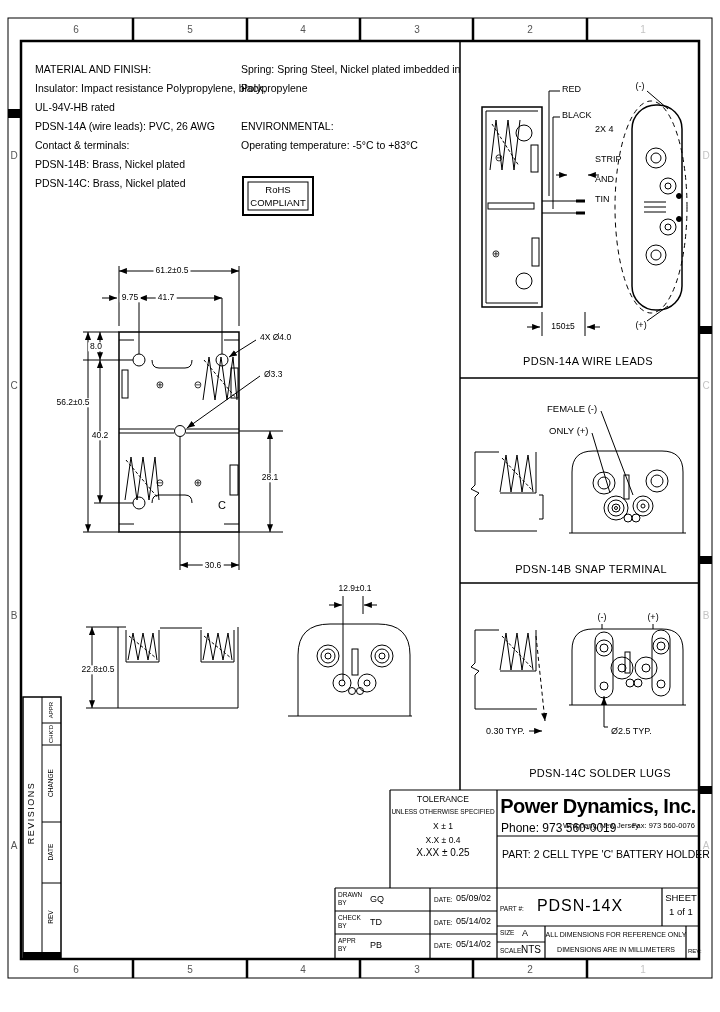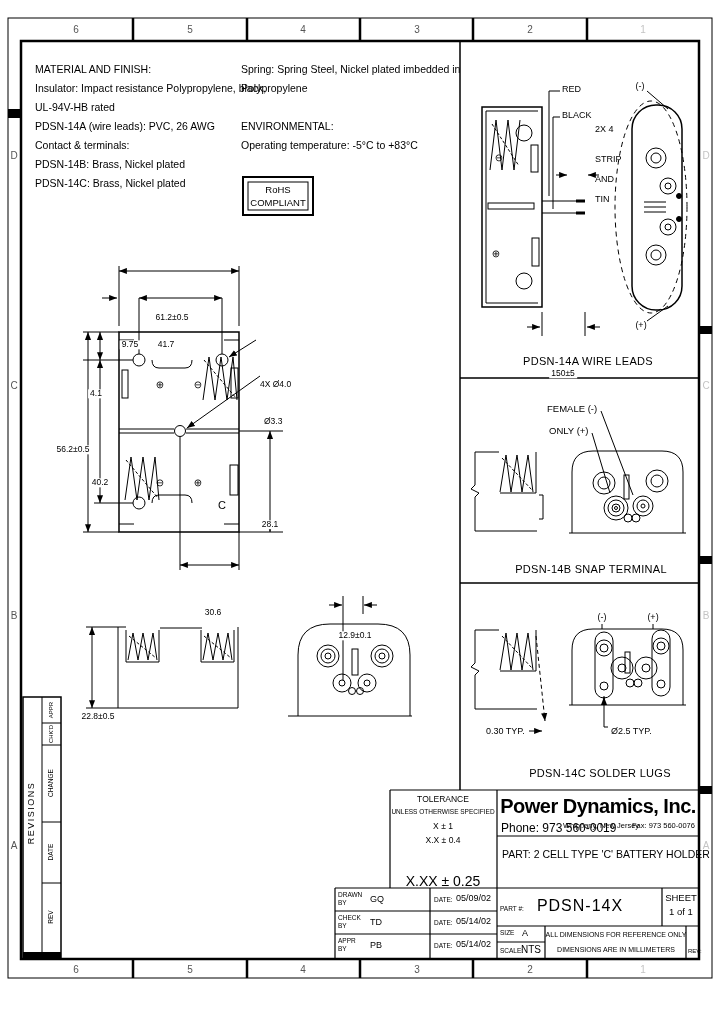--- a/index.html
+++ b/index.html
@@ -2,21 +2,21 @@
 <html><head>
 <meta charset="utf-8">
 <style>
   html,body{margin:0;padding:0;background:#fff;}
   #sheet{position:relative;width:720px;height:1012px;background:#fff;overflow:hidden;
          font-family:"Liberation Sans",sans-serif;color:#000;}
   svg.lines{position:absolute;left:0;top:0;}
   .t{position:absolute;white-space:nowrap;font-size:9px;line-height:1.1;color:#000;}
   .ctr{transform:translate(-50%,-50%);}
   .rot{transform:translate(-50%,-50%) rotate(-90deg);}
-  .dim{background:#fff;padding:0 2px;font-size:8.5px;margin-top:47px;}
+  .dim{background:#fff;padding:0 2px;font-size:8.5px;}
   .note{font-size:10.5px;}
   .zone{font-size:10px;color:#555;}
   .zone-faint{font-size:10px;color:#c4c4c4;}
   .small{font-size:6.5px;}
   .tiny{font-size:6px;}
   .val{font-size:9px;}
   .ptitle{font-size:11px;letter-spacing:0.3px;}
   .sym{font-size:10px;}
   .company{font-size:20px;font-weight:bold;letter-spacing:-0.5px;}
   .partno{font-size:16px;letter-spacing:1px;}
@@ -245,21 +245,21 @@
 <span class="t note" style="left:241px;top:64px">Spring: Spring Steel, Nickel plated imbedded in</span>
 <span class="t note" style="left:241px;top:83px">Polypropylene</span>
 <span class="t note" style="left:241px;top:121px">ENVIRONMENTAL:</span>
 <span class="t note" style="left:241px;top:140px">Operating temperature: -5°C to +83°C</span>
 <span class="t ctr" style="left:278px;top:190px;font-size:9.5px">RoHS</span>
 <span class="t ctr" style="left:278px;top:203px;font-size:9.5px">COMPLIANT</span>
 
 <span class="t dim ctr" style="left:172px;top:271px">61.2±0.5</span>
 <span class="t dim ctr" style="left:130px;top:298px">9.75</span>
 <span class="t dim ctr" style="left:166px;top:298px">41.7</span>
-<span class="t dim ctr" style="left:96px;top:347px">4.1</span>
+<span class="t dim ctr" style="left:96px;top:347px">8.0</span>
 <span class="t dim ctr" style="left:73px;top:403px">56.2±0.5</span>
 <span class="t dim ctr" style="left:100px;top:436px">40.2</span>
 <span class="t dim ctr" style="left:270px;top:478px">28.1</span>
 <span class="t dim ctr" style="left:213px;top:566px">30.6</span>
 <span class="t dim" style="left:258px;top:333px">4X Ø4.0</span>
 <span class="t dim" style="left:262px;top:370px">Ø3.3</span>
 <span class="t sym ctr" style="left:160px;top:384px">⊕</span>
 <span class="t sym ctr" style="left:198px;top:384px">⊖</span>
 <span class="t sym ctr" style="left:160px;top:482px">⊖</span>
 <span class="t sym ctr" style="left:198px;top:482px">⊕</span>
@@ -295,21 +295,21 @@
 <span class="t rot tiny" style="left:51px;top:710px">APPR</span>
 <span class="t rot tiny" style="left:51px;top:734px">CHK'D</span>
 <span class="t rot small" style="left:51px;top:783px">CHANGE</span>
 <span class="t rot small" style="left:51px;top:852px">DATE</span>
 <span class="t rot small" style="left:51px;top:917px">REV</span>
 
 <span class="t ctr" style="left:443px;top:800px;font-size:8.5px">TOLERANCE</span>
 <span class="t ctr" style="left:443px;top:812px;font-size:6.5px">UNLESS OTHERWISE SPECIFIED</span>
 <span class="t ctr" style="left:443px;top:827px;font-size:8.5px">X   ±   1</span>
 <span class="t ctr" style="left:443px;top:841px;font-size:8.5px">X.X   ±   0.4</span>
-<span class="t ctr" style="left:443px;top:882px;font-size:14px">X.XX   ±   0.25</span>
+<span class="t ctr" style="left:443px;top:852px;font-size:10px">X.XX   ±   0.25</span>
 <span class="t company ctr" style="left:598px;top:806px">Power Dynamics, Inc.</span>
 <span class="t" style="left:501px;top:822px;font-size:12px">Phone: 973 560-0019</span>
 <span class="t ctr" style="left:601px;top:826px;font-size:7.5px">Whippany, New Jersey</span>
 <span class="t" style="left:632px;top:822px;font-size:7.5px">Fax: 973 560-0076</span>
 <span class="t" style="left:502px;top:849px;font-size:10.5px">PART: 2 CELL TYPE 'C' BATTERY HOLDER</span>
 
 <span class="t small" style="left:338px;top:891px">DRAWN</span>
 <span class="t small" style="left:338px;top:899px">BY</span>
 <span class="t val" style="left:370px;top:895px">GQ</span>
 <span class="t small" style="left:434px;top:896px">DATE:</span>

